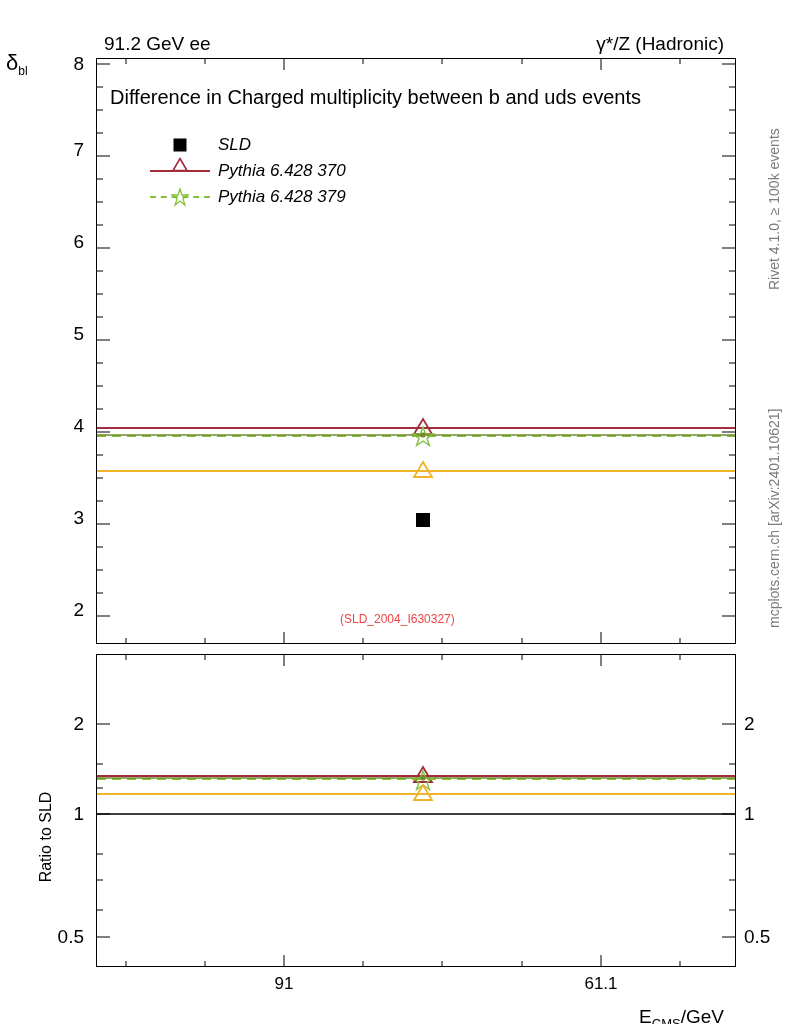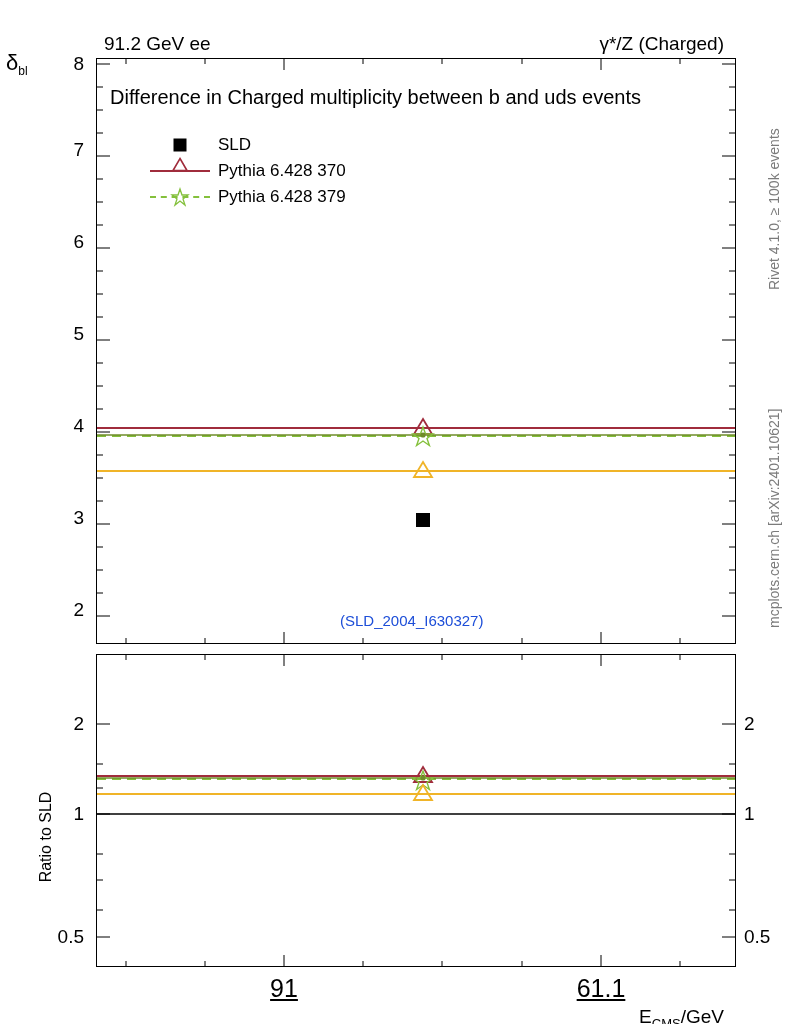--- a/index.html
+++ b/index.html
@@ -81,40 +81,39 @@
     white-space: nowrap;
   }
   .ytick-label-right {
     position: absolute;
     font-size: 19px;
     text-align: left;
     white-space: nowrap;
   }
   .xtick-label {
     position: absolute;
-    font-size: 25px;
+    font-size: 17px;
     text-align: center;
     white-space: nowrap;
-    text-decoration: underline;
   }
 
   
   .plot-title {
     position: absolute;
     left: 110px;
     top: 58px;
     font-size: 20px;
     white-space: nowrap;
   }
   .watermark {
     position: absolute;
     left: 340px;
     top: 584px;
-    font-size: 15px;
-    color: #1d4ed8;
+    font-size: 12px;
+    color: #ef4444;
     white-space: nowrap;
   }
 
   
   .legend {
     position: absolute;
     left: 150px;
     top: 104px;
     font-size: 17px;
   }
@@ -125,20 +124,21 @@
   }
   .legend-key {
     width: 60px;
     height: 26px;
     position: relative;
     flex: none;
   }
   .legend-label {
     margin-left: 8px;
     white-space: nowrap;
+    font-style: italic;
   }
   .key-line {
     position: absolute;
     left: 0; right: 0;
     top: 12px;
     height: 2px;
   }
   .key-line.dashed {
     height: 0;
     border-top: 2px dashed;
@@ -165,21 +165,21 @@
     width: 786px; height: 1024px;
     pointer-events: none;
   }
 </style>
 </head>
 <body>
 
 <div class="root">
 
   <div class="hdr hdr-left">91.2 GeV ee</div>
-  <div class="hdr hdr-right">γ*/Z (Charged)</div>
+  <div class="hdr hdr-right">γ*/Z (Hadronic)</div>
 
   <div class="ylabel-main">δ<sub>bl</sub></div>
 
   <div class="ylabel-ratio">Ratio to SLD</div>
 
   <div class="rside rside-1">Rivet 4.1.0, ≥ 100k events</div>
   <div class="rside rside-2">mcplots.cern.ch [arXiv:2401.10621]</div>
 
   <div class="frame" id="main-frame"></div>
 

